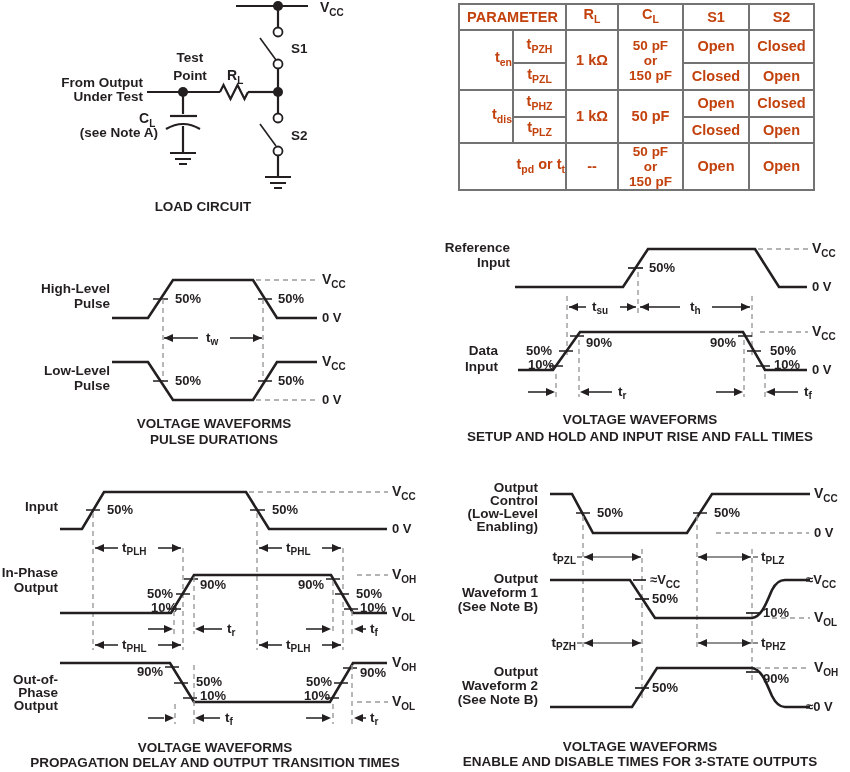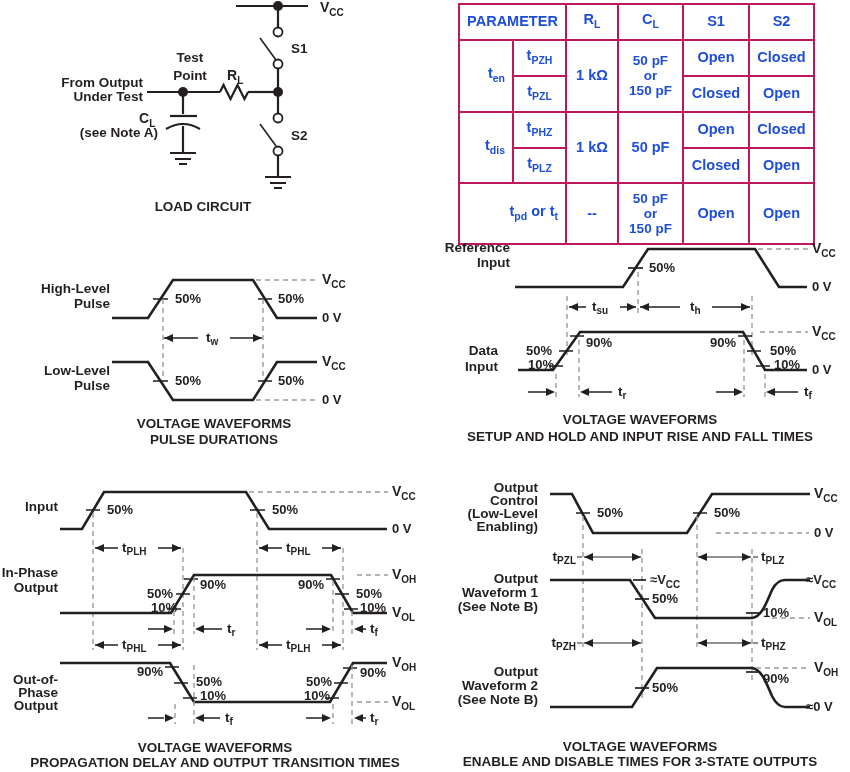--- a/index.html
+++ b/index.html
@@ -17,22 +17,22 @@
   .wf{fill:none;stroke:#231f20;stroke-width:2.6;stroke-linejoin:miter}
   .wire{fill:none;stroke:#231f20;stroke-width:2.2}
   .thin{fill:none;stroke:#231f20;stroke-width:1.6}
   .tick{fill:none;stroke:#231f20;stroke-width:1.7}
   .gd{fill:none;stroke:#9b9b9b;stroke-width:1.4;stroke-dasharray:5 4}
   .ar{fill:none;stroke:#231f20;stroke-width:1.5}
   .gar{fill:none;stroke:#8f8f8f;stroke-width:1.8}
   .ah{fill:#231f20;stroke:none}
   .sw{fill:#fff;stroke:#231f20;stroke-width:1.8}
   #ptable{position:absolute;left:458px;top:3px;border-collapse:collapse;table-layout:fixed}
-  #ptable th,#ptable td{border:2px solid #be185d;text-align:center;vertical-align:middle;
-    font-weight:bold;font-size:14.5px;color:#1d4ed8;padding:7px;line-height:15px}
+  #ptable th,#ptable td{border:2px solid #737373;text-align:center;vertical-align:middle;
+    font-weight:bold;font-size:14.5px;color:#c2410c;padding:0;line-height:15px}
   #ptable sub{font-size:10.5px;font-weight:bold}
   #ptable .pl{text-align:right;padding-left:8px}
 </style>
 </head>
 <body>
 
 <div id="stage">
 
 <svg style="left:0;top:0" width="430" height="225" viewBox="0 0 430 225">
   <path class="wire" d="M236 6 H308"></path>

